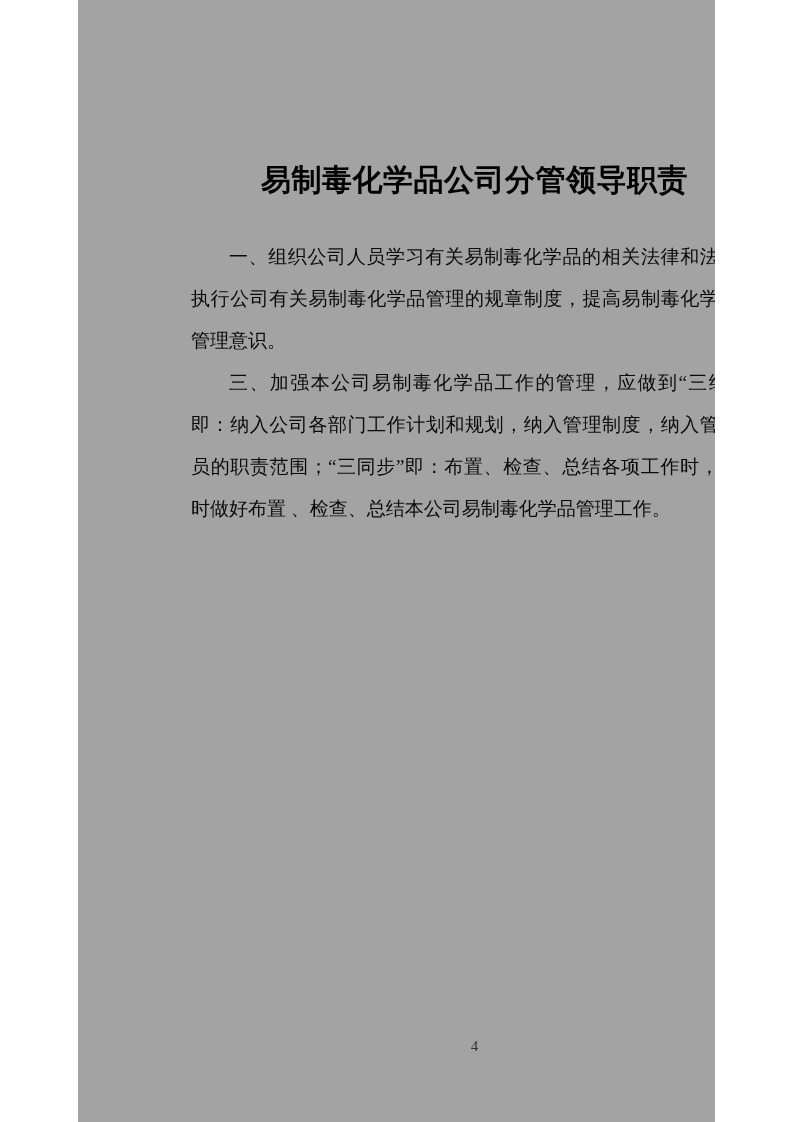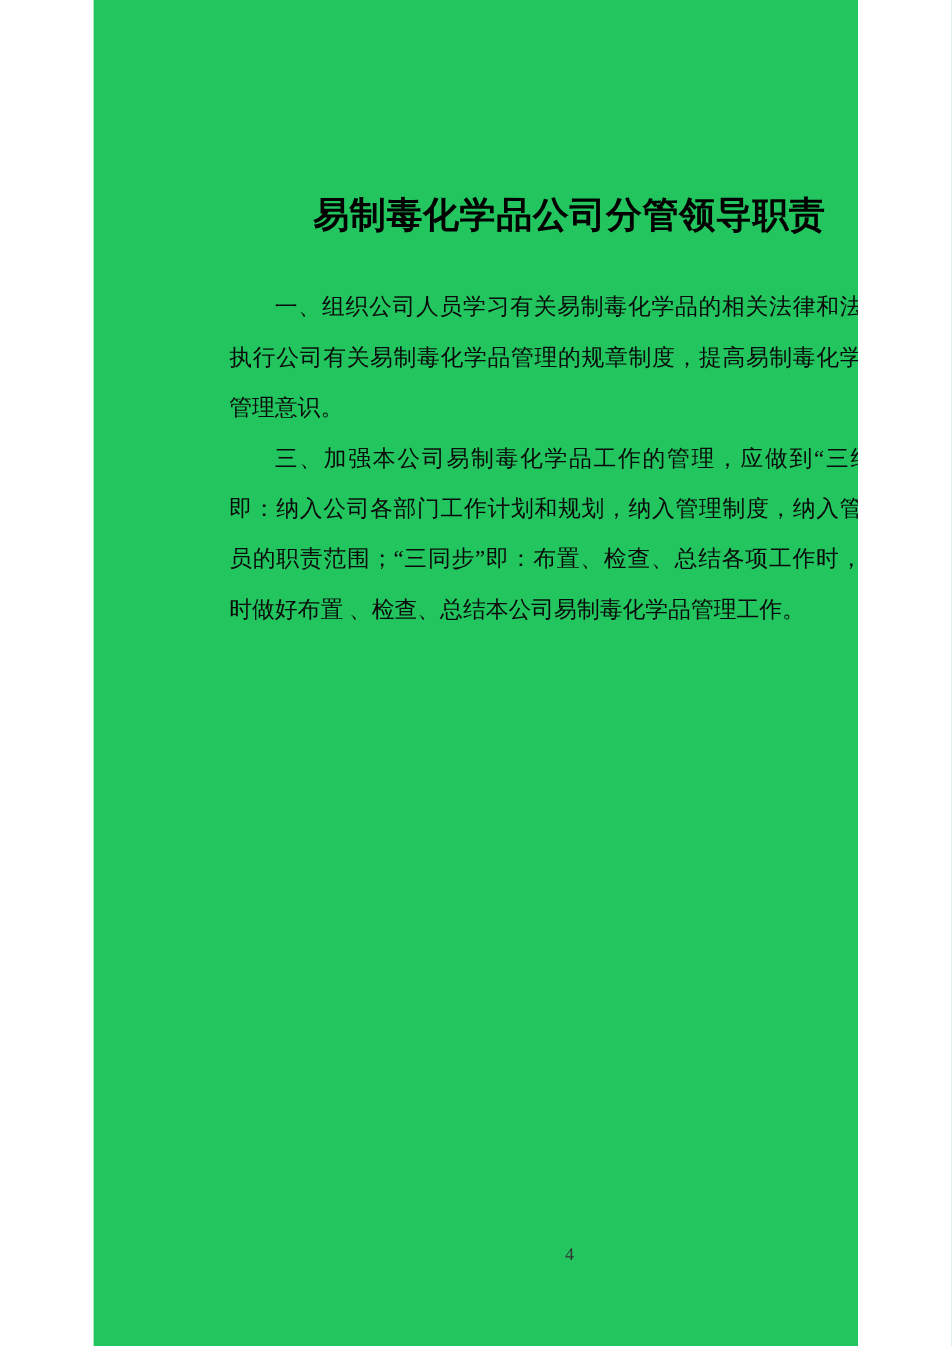--- a/index.html
+++ b/index.html
@@ -5,21 +5,21 @@
   html, body {
     margin: 0;
     padding: 0;
     background: #ffffff;
   }
   .page {
     position: relative;
     width: 637px;
     height: 1122px;
     margin: 0 auto;
-    background: #22c55e;
+    background: #a3a3a3;
     color: #000000;
     font-family: "Liberation Serif", "DejaVu Serif", serif;
     overflow: hidden;
   }
   .doc-title {
     position: absolute;
     top: 158px;
     left: 0;
     width: 793px;
     margin: 0;

